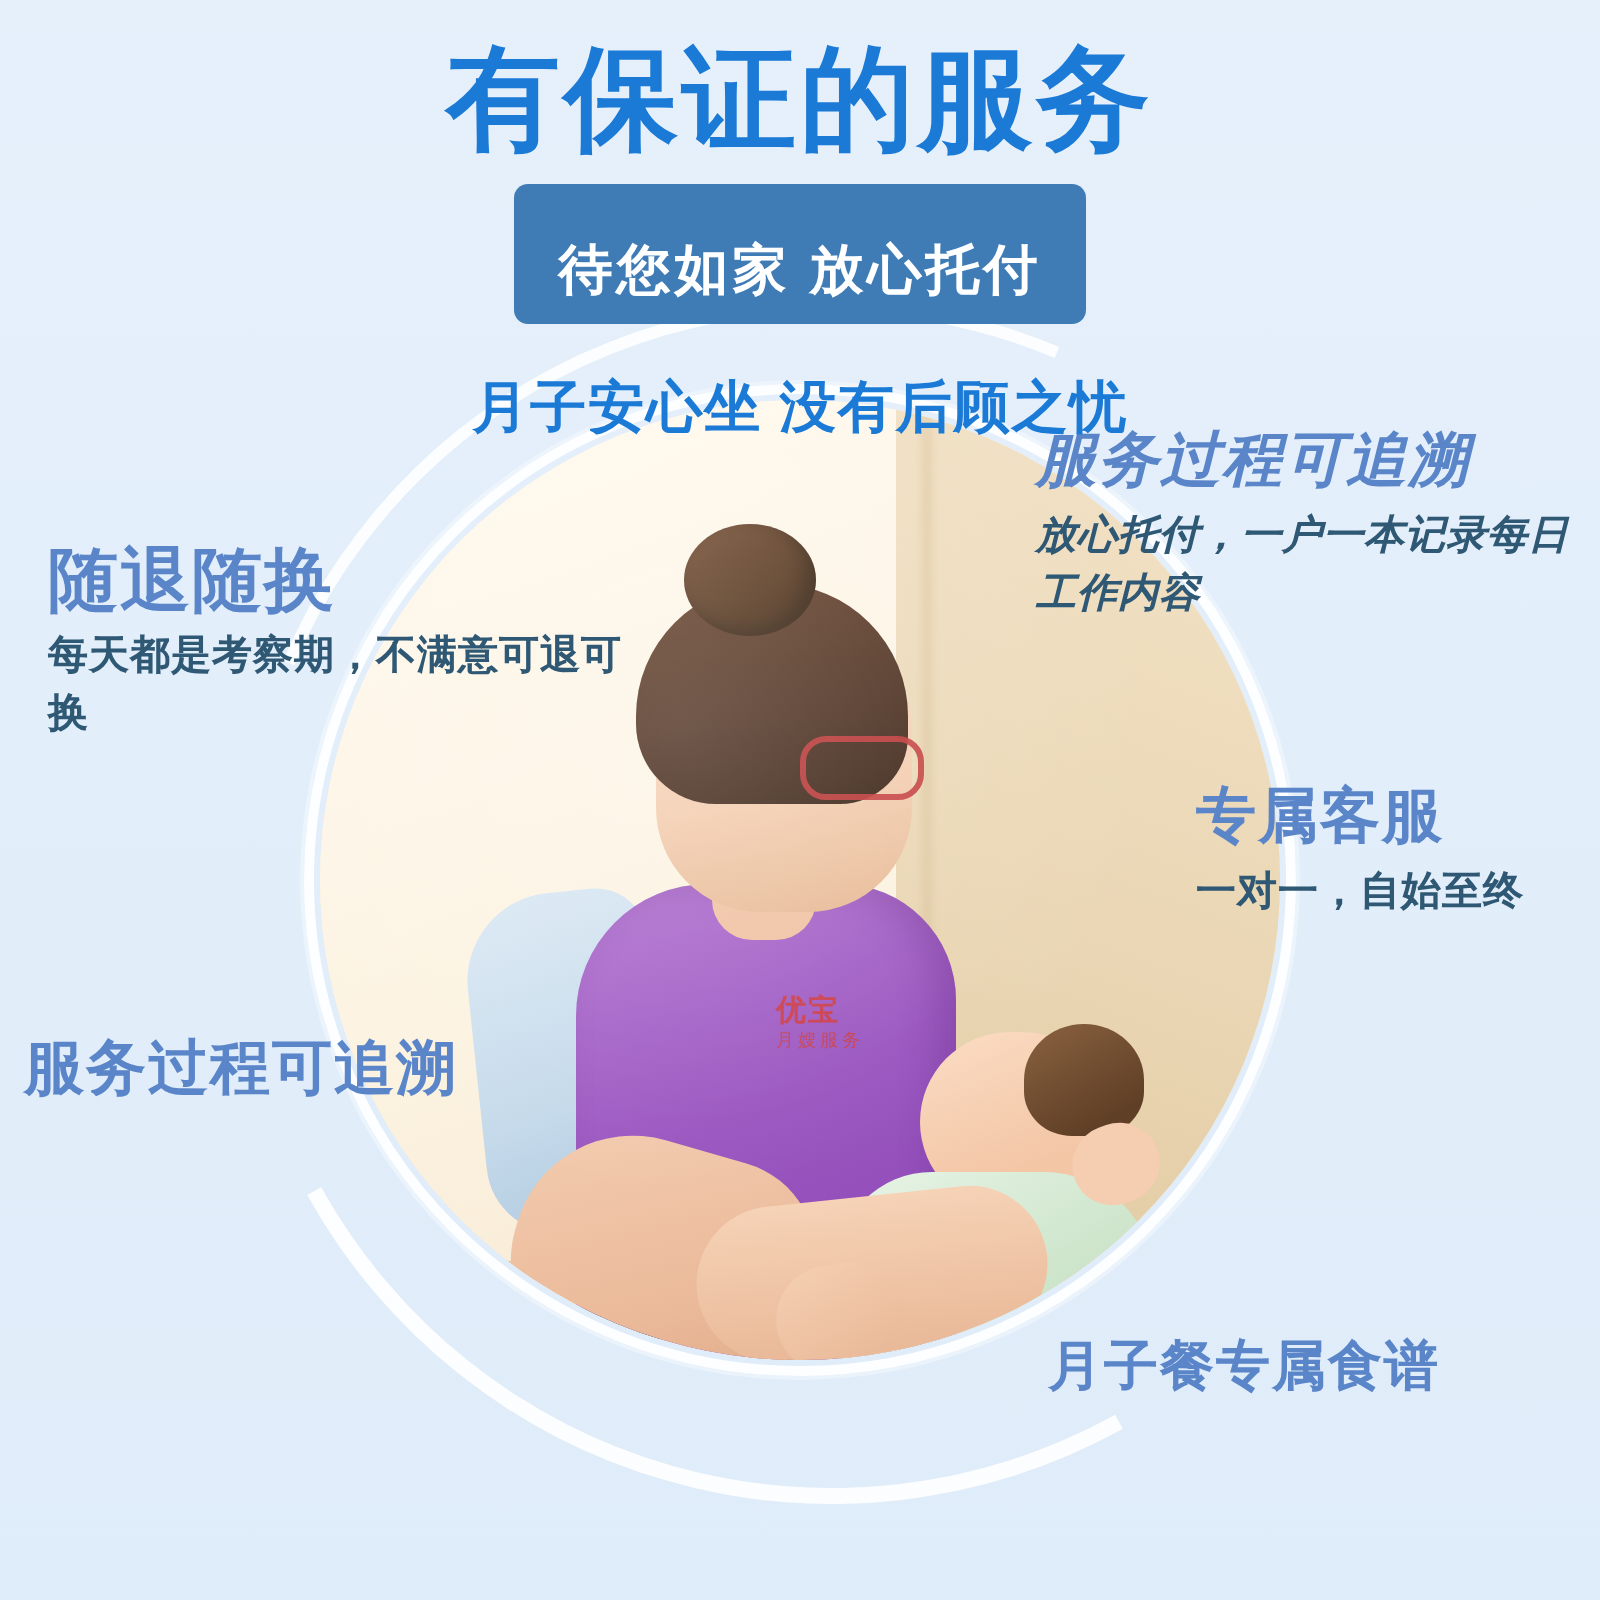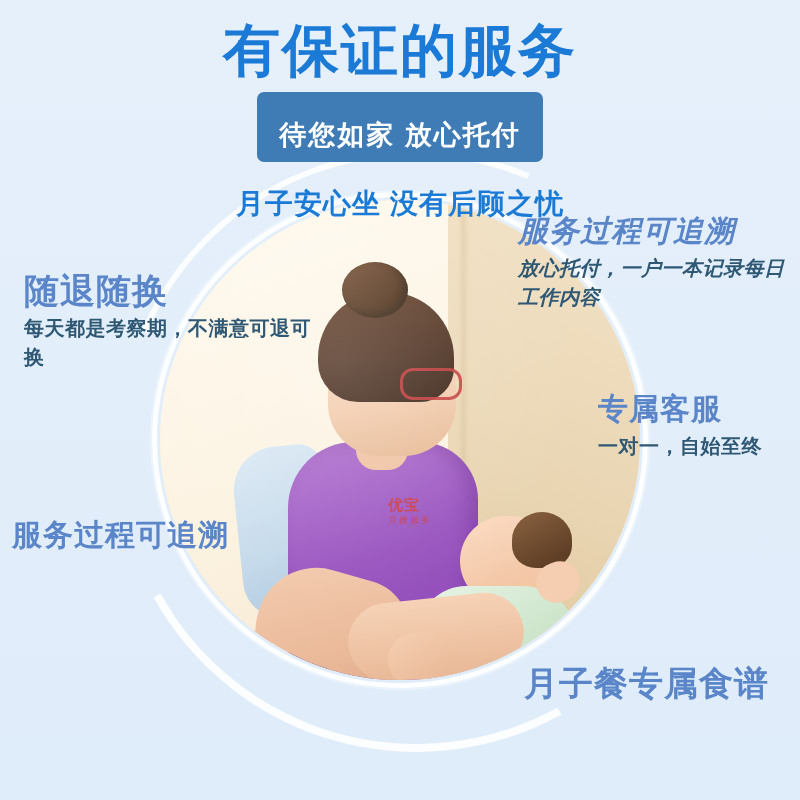--- a/index.html
+++ b/index.html
@@ -226,21 +226,21 @@
   }
 
   #f-refund{left:24px;top:274px;width:300px;}
   #f-trace{left:518px;top:214px;width:272px;text-align:left;font-style:italic;}
   #f-service{left:598px;top:392px;width:200px;text-align:left;}
   #f-team{left:12px;top:518px;width:300px;}
   #f-meal{left:524px;top:666px;width:268px;text-align:left;}
 
   #f-trace .f-head{font-size:30px;}
   #f-service .f-head{font-size:30px;}
-  #f-meal .f-head{font-size:34px;}
+  #f-meal .f-head{font-size:27px;}
   #f-team .f-head{font-size:30px;}
 </style>
 </head>
 <body>
 
 <div class="poster">
 
   <div class="header">
     <h1 class="main-title">有保证的服务</h1>
     <div class="badge-wrap">

